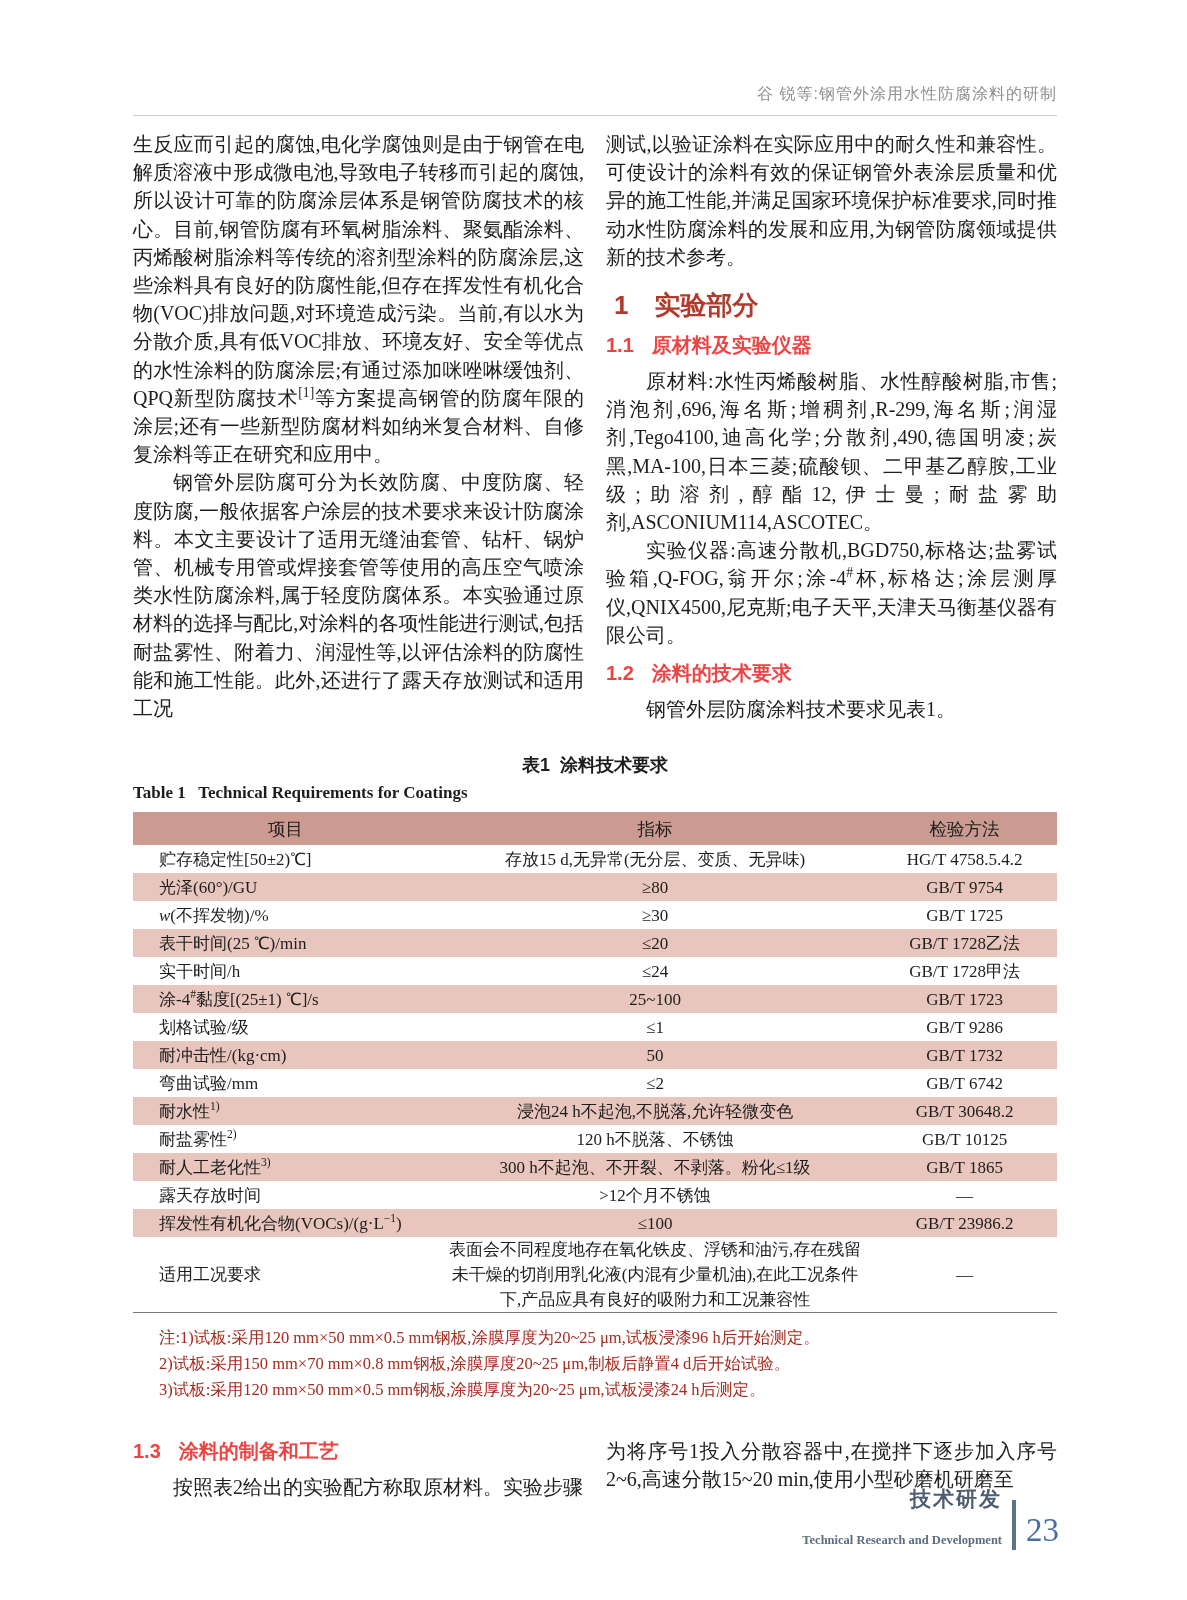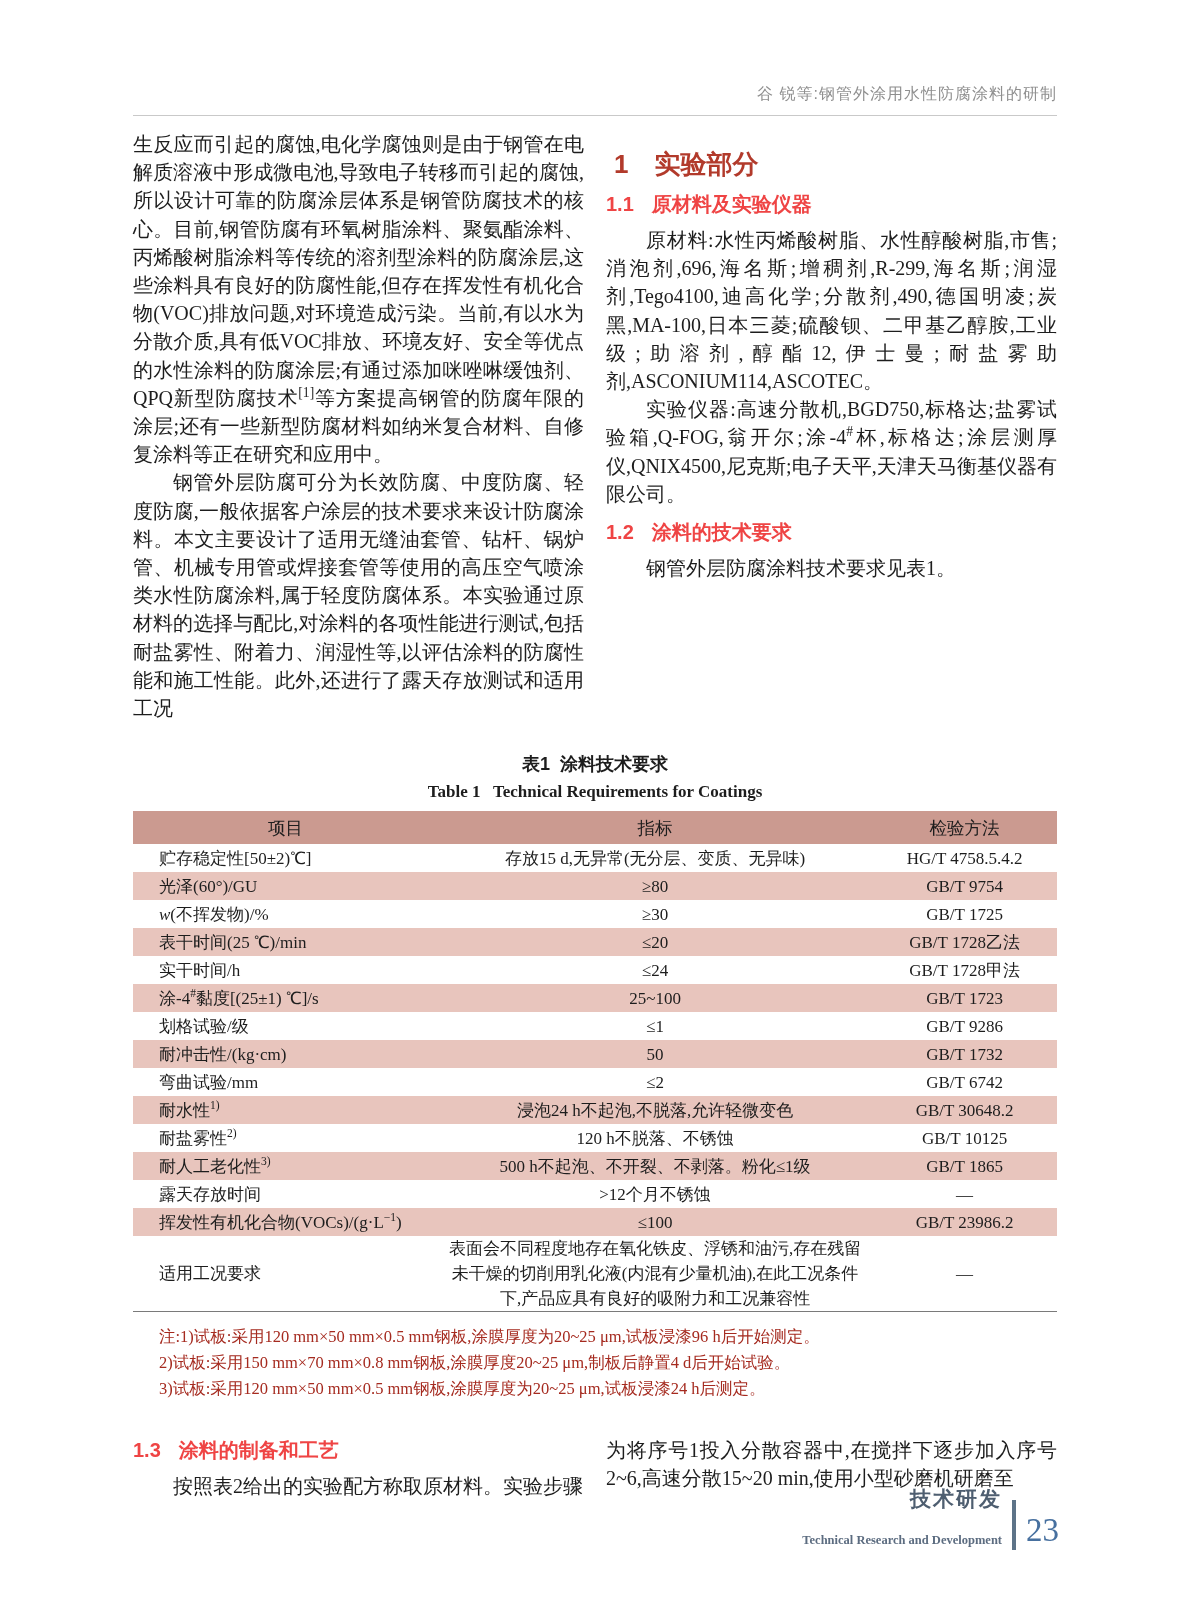--- a/index.html
+++ b/index.html
@@ -30,21 +30,21 @@
     font-family:"Liberation Sans", sans-serif; font-weight:bold;
     color:#ef4444; font-size:20px; margin:10px 0 8px 0; line-height:28px;
   }
   .sec-h2 .sec-num { margin-right:18px; }
 
   .tbl-caption-zh {
     text-align:center; font-family:Liberation Sans, sans-serif;
     font-weight:bold; font-size:18px; margin-top:30px; white-space:pre-wrap;
   }
   .tbl-caption-en {
-    text-align:center; font-family:"Liberation Serif", serif;
+    font-family:"Liberation Serif", serif;
     font-weight:bold; font-size:17px; margin-top:6px; margin-bottom:9px; white-space:pre-wrap;
   }
 
   table.req { width:100%; border-collapse:collapse; font-size:17px; border-bottom:1.5px solid #7a7a7a; }
   table.req thead th {
     background:#cb9a90; font-weight:normal; height:31px; font-size:17.5px;
   }
   table.req tbody tr:nth-child(even) { background:#e8c5bd; }
   table.req td { height:28px; padding:0 4px; line-height:25px; }
   table.req td.item  { text-align:left; padding-left:26px; width:33%; }
@@ -71,20 +71,21 @@
   <div class="content">
 
     <div class="running-head">谷  锐等:钢管外涂用水性防腐涂料的研制</div>
 
     <div class="cols">
       <div class="col">
         <p><span>生反应而引起的腐蚀,电化学腐蚀则是由于钢管在电解质溶液中形成微电池,导致电子转移而引起的腐蚀,所以设计可靠的防腐涂层体系是钢管防腐技术的核心。目前,钢管防腐有环氧树脂涂料、聚氨酯涂料、丙烯酸树脂涂料等传统的溶剂型涂料的防腐涂层,这些涂料具有良好的防腐性能,但存在挥发性有机化合物(VOC)排放问题,对环境造成污染。当前,有以水为分散介质,具有低VOC排放、环境友好、安全等优点的水性涂料的防腐涂层;有通过添加咪唑啉缓蚀剂、QPQ新型防腐技术</span><sup>[1]</sup><span>等方案提高钢管的防腐年限的涂层;还有一些新型防腐材料如纳米复合材料、自修复涂料等正在研究和应用中。</span></p>
         <p class="indent">钢管外层防腐可分为长效防腐、中度防腐、轻度防腐,一般依据客户涂层的技术要求来设计防腐涂料。本文主要设计了适用无缝油套管、钻杆、锅炉管、机械专用管或焊接套管等使用的高压空气喷涂类水性防腐涂料,属于轻度防腐体系。本实验通过原材料的选择与配比,对涂料的各项性能进行测试,包括耐盐雾性、附着力、润湿性等,以评估涂料的防腐性能和施工性能。此外,还进行了露天存放测试和适用工况</p>
       </div>
       <div class="col">
+        <p>测试,以验证涂料在实际应用中的耐久性和兼容性。可使设计的涂料有效的保证钢管外表涂层质量和优异的施工性能,并满足国家环境保护标准要求,同时推动水性防腐涂料的发展和应用,为钢管防腐领域提供新的技术参考。</p>
         <div class="sec-h1">
           <span class="sec-num">1</span><span>实验部分</span>
         </div>
         <div class="sec-h2">
           <span class="sec-num">1.1</span><span>原材料及实验仪器</span>
         </div>
         <p class="indent">原材料:水性丙烯酸树脂、水性醇酸树脂,市售;消泡剂,696,海名斯;增稠剂,R-299,海名斯;润湿剂,Tego4100,迪高化学;分散剂,490,德国明凌;炭黑,MA-100,日本三菱;硫酸钡、二甲基乙醇胺,工业级;助溶剂,醇酯12,伊士曼;耐盐雾助剂,ASCONIUM114,ASCOTEC。</p>
         <p class="indent"><span>实验仪器:高速分散机,BGD750,标格达;盐雾试验箱,Q-FOG,翁开尔;涂-4</span><sup>#</sup><span>杯,标格达;涂层测厚仪,QNIX4500,尼克斯;电子天平,天津天马衡基仪器有限公司。</span></p>
         <div class="sec-h2">
           <span class="sec-num">1.2</span><span>涂料的技术要求</span>
@@ -155,21 +156,21 @@
             <td class="value"><span>浸泡24 h不起泡,不脱落,允许轻微变色</span></td>
             <td class="method"><span>GB/T 30648.2</span></td>
           </tr>
           <tr>
             <td class="item"><span>耐盐雾性</span><sup>2)</sup></td>
             <td class="value"><span>120 h不脱落、不锈蚀</span></td>
             <td class="method"><span>GB/T 10125</span></td>
           </tr>
           <tr>
             <td class="item"><span>耐人工老化性</span><sup>3)</sup></td>
-            <td class="value"><span>500 h不起泡、不开裂、不剥落。粉化≤1级</span></td>
+            <td class="value"><span>300 h不起泡、不开裂、不剥落。粉化≤1级</span></td>
             <td class="method"><span>GB/T 1865</span></td>
           </tr>
           <tr>
             <td class="item"><span>露天存放时间</span></td>
             <td class="value"><span>&gt;12个月不锈蚀</span></td>
             <td class="method"><span>—</span></td>
           </tr>
           <tr>
             <td class="item"><span>挥发性有机化合物(VOCs)/(g·L</span><sup>−1</sup><span>)</span></td>
             <td class="value"><span>≤100</span></td>

